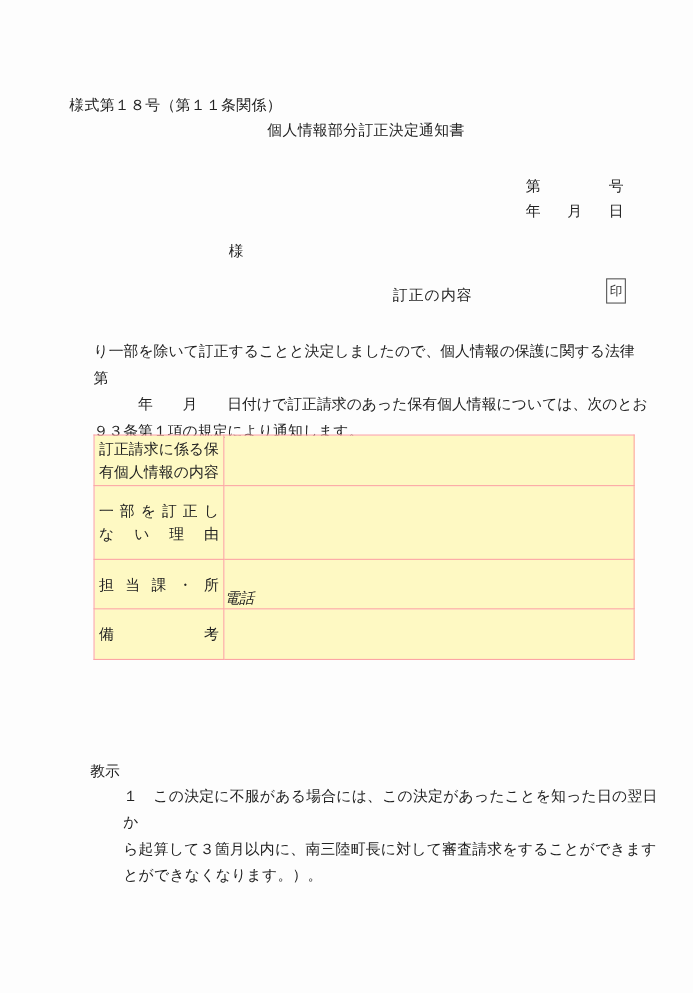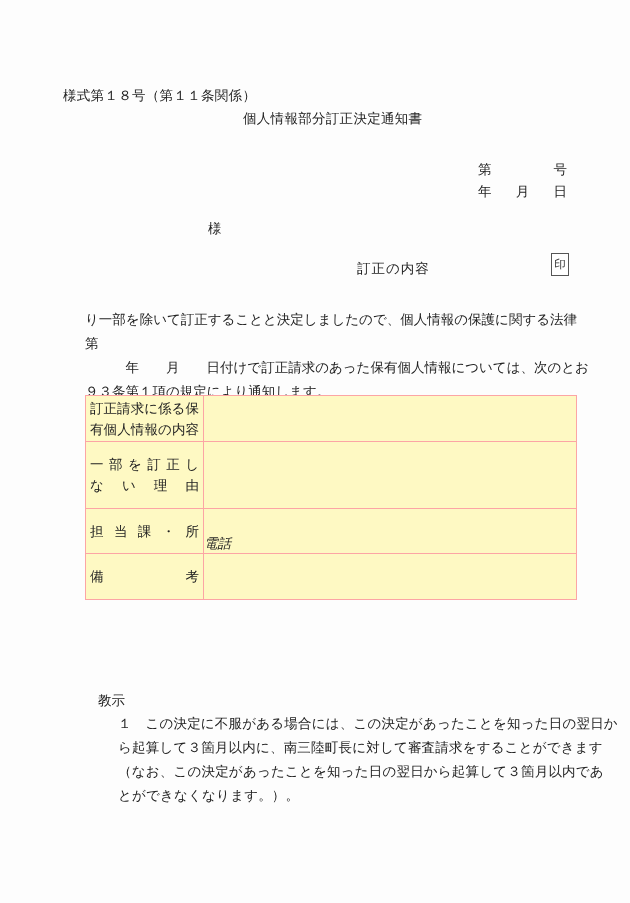--- a/index.html
+++ b/index.html
@@ -51,23 +51,23 @@
   tr.r1{height:46px;} tr.r2{height:67px;} tr.r3{height:67px;}
   tr.r4{height:24px;} tr.r5{height:45px;} tr.r6{height:46px;}
   .jl{
     text-align:justify;
     text-align-last:justify;
     line-height:21px;
   }
   td.val-date{padding-left:73px;letter-spacing:.5px;}
   td.val-phone{vertical-align:bottom;padding:0 0 5px 11px;font-style:italic;}
 
-  .notes{left:98px;top:690px;width:520px;}
+  .notes{left:82px;top:690px;width:520px;}
   .notes-heading{line-height:22px;}
-  .note-line{margin-left:20px;line-height:24px;letter-spacing:.2px;}
+  .note-line{margin-left:30px;line-height:24px;letter-spacing:.2px;}
   .note-line.first{}
 </style>
 </head>
 <body>
 
 <div class="page">
 
   <div class="abs form-number">様式第１８号（第１１条関係）</div>
 
   <div class="abs doc-title">個人情報部分訂正決定通知書</div>
@@ -129,17 +129,16 @@
       </td>
       <td class="value"></td>
     </tr>
   </tbody>
     </table>
 
   <div class="abs notes">
     <div class="notes-heading">教示</div>
     <div class="note-line first">１　この決定に不服がある場合には、この決定があったことを知った日の翌日か</div>
     <div class="note-line">ら起算して３箇月以内に、南三陸町長に対して審査請求をすることができます</div>
-    <div class="note-line">（なお、この決定があったことを知った日の翌日から起算して３箇月以内であ</div>
     <div class="note-line">とができなくなります。）。</div>
   </div>
 
 </div>
 
 </body></html>

